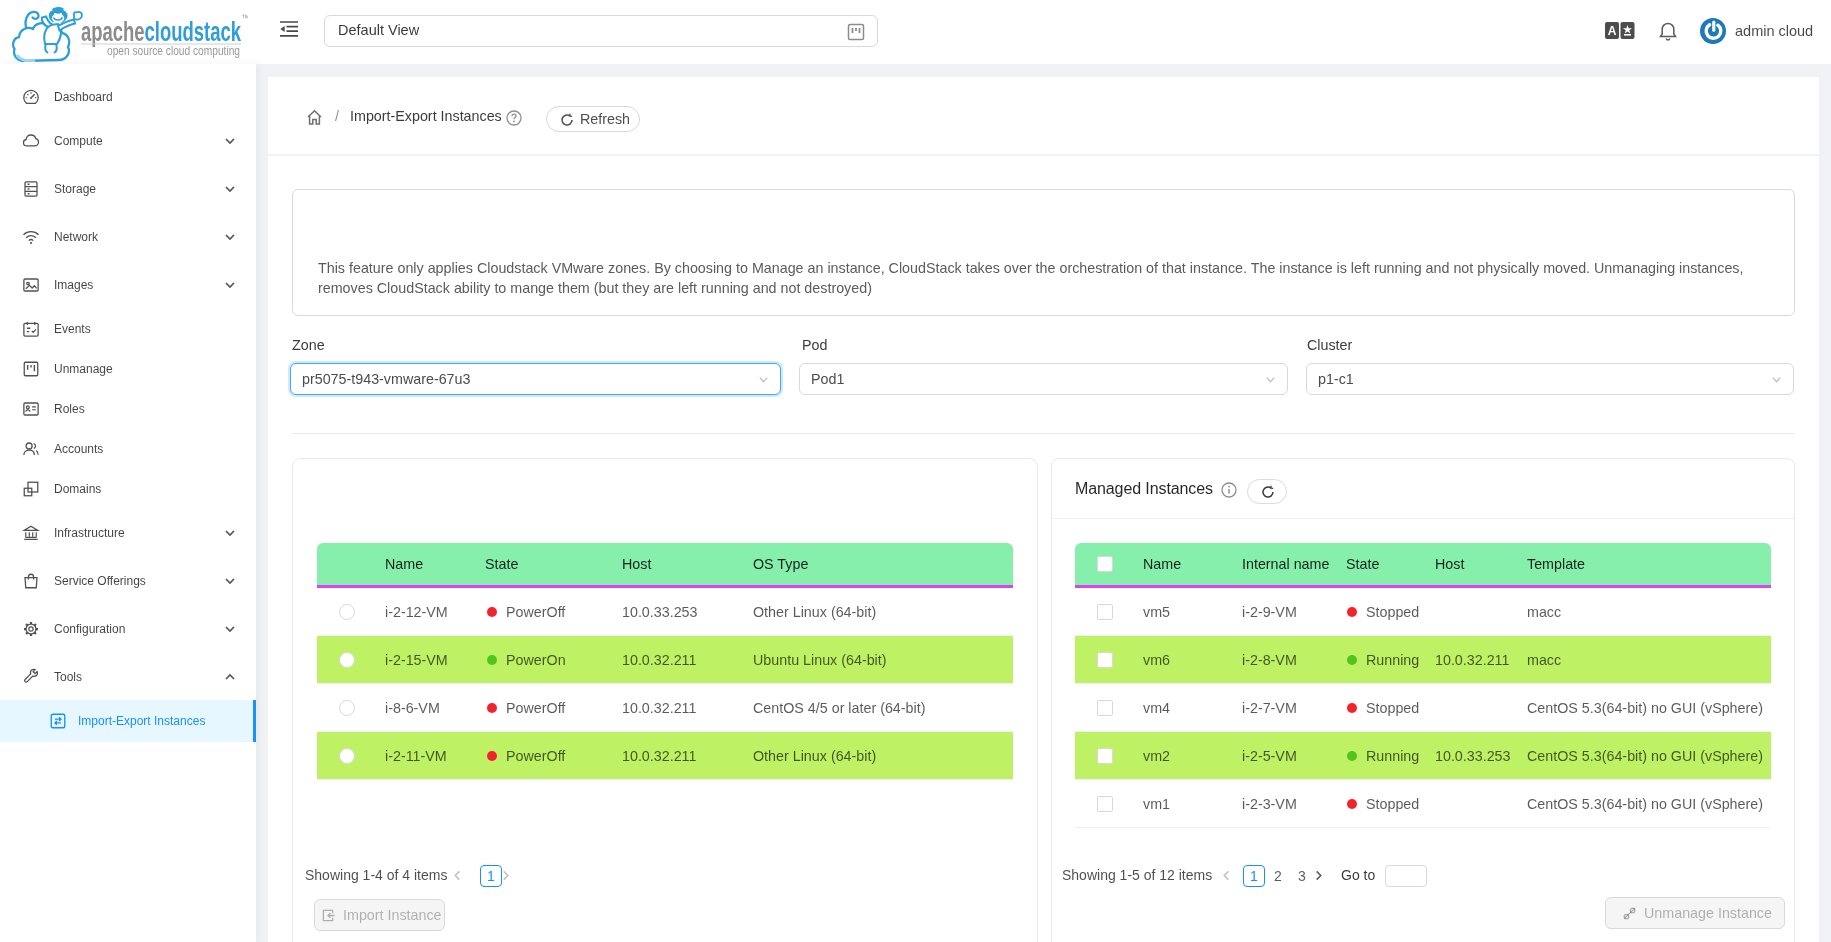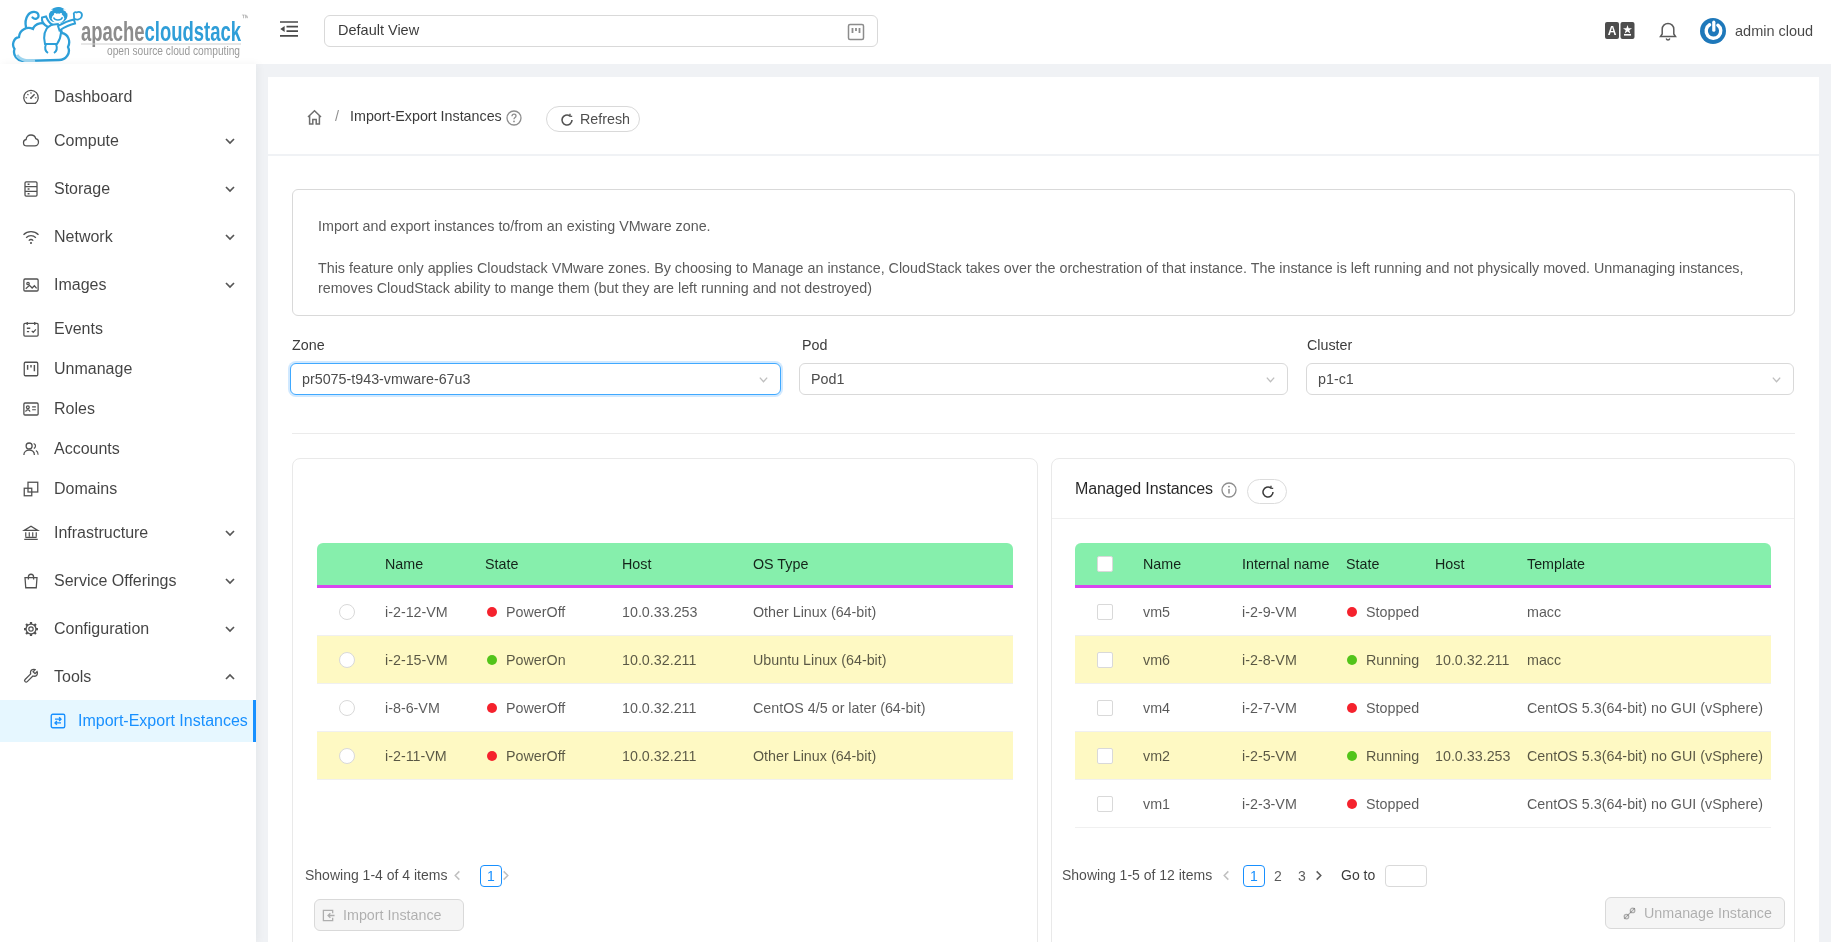--- a/index.html
+++ b/index.html
@@ -3,41 +3,41 @@
 <meta charset="utf-8">
 <style>
 *{box-sizing:border-box;margin:0;padding:0}
 html,body{width:1831px;height:942px}
 body{font-family:"Liberation Sans",sans-serif;position:relative;background:#f0f2f5;overflow:hidden;font-size:14px;color:rgba(0,0,0,.65)}
 .abs{position:absolute}
 .hdr{left:0;top:0;width:1831px;height:64px;background:#fff}
 .side{left:0;top:64px;width:256px;height:878px;background:#fff;box-shadow:2px 0 8px rgba(29,35,41,.05)}
 .mi{position:absolute;left:0;width:256px;height:40px}
 .mi .ic{position:absolute;left:22px;top:50%;margin-top:-9px;width:18px;height:18px;color:#515151}
-.mi .tx{position:absolute;left:54px;top:50%;margin-top:-10px;font-size:16px;color:rgba(0,0,0,.74);line-height:20px}
+.mi .tx{position:absolute;left:54px;top:50%;margin-top:-10px;font-size:12px;color:rgba(0,0,0,.74);line-height:20px}
 .mi .ar{position:absolute;right:20px;top:50%;margin-top:-6px;width:12px;height:12px;color:#565656}
 .sel-item{position:absolute;left:0;width:256px;height:42px;background:#e6f7ff;border-right:3px solid #1890ff}
 .card{position:absolute;background:#fff}
 .bcrumb{left:268px;top:77px;width:1551px;height:77px}
 .main{left:268px;top:156px;width:1551px;height:786px}
 .descbox{left:292px;top:189px;width:1503px;height:127px;border:1px solid #d9d9d9;border-radius:6px;background:#fff}
 .descbox p{position:absolute;left:25px;font-size:14.3px;color:#5b5b5b;line-height:20px;white-space:nowrap}
 .flabel{position:absolute;top:337px;font-size:14.3px;color:#3c3c3c}
 .fsel{position:absolute;top:363px;height:32px;background:#fff;border:1px solid #d9d9d9;border-radius:6px;font-size:14.3px;color:#4c4c4c;line-height:30px;padding-left:11px}
 .fsel .dn{position:absolute;right:11px;top:10px;width:11px;height:11px;color:#bfbfbf}
 .divid{position:absolute;left:292px;top:433px;width:1503px;height:1px;background:#ebebeb}
 .icard{position:absolute;top:458px;bottom:-20px;background:#fff;border:1px solid #e9e9e9;border-radius:8px}
 .ichead{position:absolute;left:0;right:0;top:0;height:60px;border-bottom:1px solid #f0f0f0}
 .ictitle{position:absolute;top:21px;font-size:16px;color:rgba(0,0,0,.85);letter-spacing:-.1px}
 .info{position:absolute;top:23px;width:16px;height:16px;color:#8e8e8e}
 .rpill{position:absolute;top:20px;width:40px;height:25px;border:1px solid #dcdcdc;border-radius:13px;color:#5a5a5a}
 .rpill svg{position:absolute;left:13px;top:5px;width:14px;height:14px}
 .thead{position:absolute;height:45px;background:#86efac;border-bottom:3px solid #d946ef;border-radius:6px 6px 0 0}
 .trow{position:absolute;height:48px;border-bottom:1px solid #f0f0f0}
-.zeb{background:#fef9c3}
+.zeb{background:#bef264}
 .tc{position:absolute;top:50%;margin-top:-9px;font-size:14.3px;color:rgba(0,0,0,.65);line-height:18px;white-space:nowrap}
 .hc{color:rgba(0,0,0,.85)}
 .dot{position:absolute;top:50%;margin-top:-5px;width:10px;height:10px;border-radius:50%}
 .radio{position:absolute;top:50%;margin-top:-8px;width:16px;height:16px;border:1px solid #d9d9d9;border-radius:50%;background:#fff}
 .cbox{position:absolute;top:50%;margin-top:-8px;width:16px;height:16px;border:1px solid #d9d9d9;border-radius:2px;background:#fff}
 .pgtext{position:absolute;font-size:14px;color:rgba(0,0,0,.7);line-height:20px}
 .pgar{position:absolute;top:864px;width:22px;height:22px;text-align:center}
 .pgar svg{width:11px;height:11px;margin-top:5px}
 .pg1{position:absolute;top:864px;width:22px;height:22px;border:1px solid #1890ff;border-radius:4px;color:#1890ff;font-size:14px;text-align:center;line-height:20px;background:#fff}
 .pgn{position:absolute;top:864px;width:22px;height:22px;color:rgba(0,0,0,.65);font-size:14px;text-align:center;line-height:22px}
@@ -292,21 +292,20 @@
   <div class="abs" style="left:278px;top:29px;width:94px;height:26px;border:1px solid #d9d9d9;border-radius:13px">
     <svg class="abs" style="left:13px;top:5.5px" width="14" height="14" viewBox="0 0 14 14" fill="none" stroke="#525252" stroke-width="1.6">
       <path d="M12 7 A5 5 0 1 1 9.7 2.8"></path>
       <path d="M10 0.8 L9.9 3.2 L12.2 3.4" stroke-width="1.4"></path>
     </svg>
     <span class="abs" style="left:33px;top:4px;font-size:14.3px;color:#4e4e4e">Refresh</span>
   </div>
 </div>
 <div class="card main"></div>
 <div class="abs descbox">
-  <p style="position:absolute;left:25px;top:26px">Import and export instances to/from an existing VMware zone.</p>
   <p style="position:absolute;left:25px;top:68px">This feature only applies Cloudstack VMware zones. By choosing to Manage an instance, CloudStack takes over the orchestration of that instance. The instance is left running and not physically moved. Unmanaging instances,</p>
   <p style="position:absolute;left:25px;top:88px">removes CloudStack ability to mange them (but they are left running and not destroyed)</p>
 </div>
 <span class="flabel" style="left:292px">Zone</span>
 <span class="flabel" style="left:802px">Pod</span>
 <span class="flabel" style="left:1307px">Cluster</span>
 <div class="fsel" style="left:290px;width:491px;border:1px solid #40a9ff;box-shadow:0 0 0 2px rgba(24,144,255,.2)">pr5075-t943-vmware-67u3
   <svg class="dn" viewBox="0 0 12 12" fill="none" stroke="currentColor" stroke-width="1.5">
       <path d="M2 4 L6 8.5 L10 4"></path>
     </svg>
@@ -367,21 +366,21 @@
     <svg viewBox="0 0 12 12" fill="none" stroke="currentColor" stroke-width="1.6">
         <path d="M8 1.5 L3.5 6 L8 10.5"></path>
       </svg>
   </div>
   <div class="pg1" style="left:187px;top:406px">1</div>
   <div class="pgar" style="left:207px;top:406px;color:rgba(0,0,0,.25)">
     <svg viewBox="0 0 12 12" fill="none" stroke="currentColor" stroke-width="1.6">
         <path d="M4 1.5 L8.5 6 L4 10.5"></path>
       </svg>
   </div>
-  <div class="dbtn" style="left:21px;top:440px;width:150px">
+  <div class="dbtn" style="left:21px;top:440px;width:131px">
     <svg class="abs" style="left:7px;top:9px" width="13" height="13" viewBox="0 0 14 14" fill="none" stroke="currentColor" stroke-width="1.4">
       <path d="M11.5 4.6 V1.5 H1.5 V12.5 H11.5 V9.4"></path>
       <path d="M13.5 7 H6.5 M9 4.5 L6.5 7 L9 9.5"></path>
     </svg>
     <span class="abs" style="left:28px;top:7px">Import Instance</span>
   </div>
 </div>
 <div class="icard" style="left:1051px;width:744px">
   <div class="ichead">
     <span class="ictitle" style="left:23px">Managed Instances</span>

